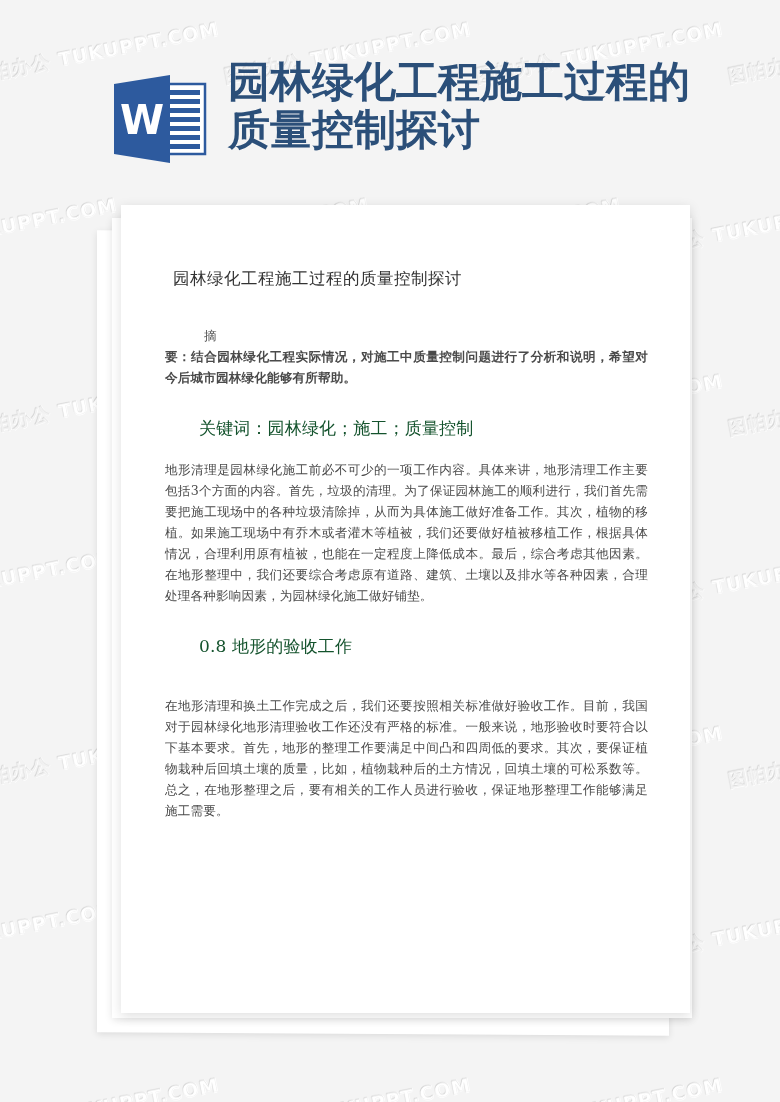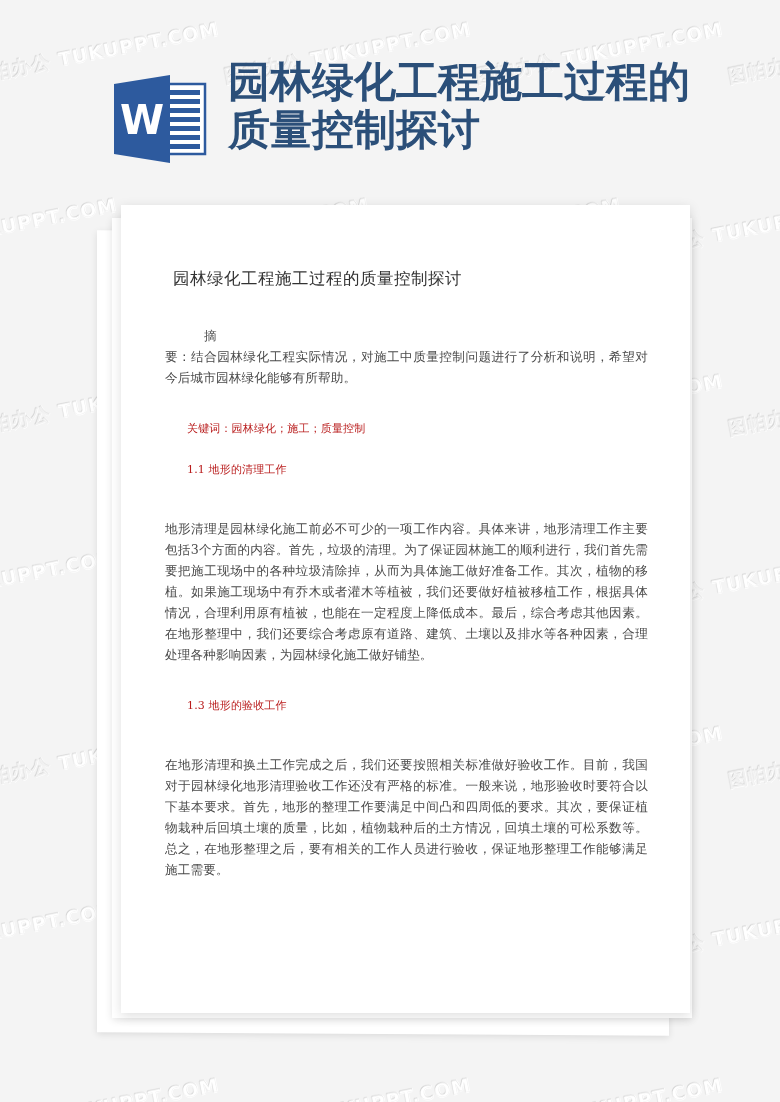--- a/index.html
+++ b/index.html
@@ -120,23 +120,23 @@
   }
   .para {
     font-size: 12.6px;
     line-height: 21px;
     color: #4a4a4a;
     margin: 0 0 20px 0;
     text-align: justify;
     letter-spacing: 0.15px;
   }
   .heading {
-    font-size: 11px;
+    font-size: 17px;
     line-height: 21px;
-    color: #b91c1c;
+    color: #14532d;
     margin: 0 0 20px 0;
     text-indent: 2em;
     letter-spacing: 0.15px;
   }
   .abstract-lead {
     text-indent: 3.1em;
   }
   .gap-lg { margin-bottom: 30px; }
   .gap-xl { margin-bottom: 38px; }
 </style>
@@ -200,22 +200,21 @@
 
 <div class="sheet" id="sheet-back-2"></div>
 <div class="sheet" id="sheet-back-1"></div>
 
 <div class="sheet" id="sheet-main">
   <div id="page-content">
     <div class="doc-title-inner">园林绿化工程施工过程的质量控制探讨</div>
     <div id="blocks">
         <div class="para abstract-lead gap-lg" style="text-indent: 0px;">
           <div style="text-indent: 3.1em;">摘</div>
-          <div style="text-indent: 0px;">要：结合园林绿化工程实际情况，对施工中质量控制问题进行了分析和说明，希望对今后城市园林绿化能够有所帮助。</div>
+          <div style="text-indent: 0px; font-weight: bold;">要：结合园林绿化工程实际情况，对施工中质量控制问题进行了分析和说明，希望对今后城市园林绿化能够有所帮助。</div>
         </div>
         <div class="heading">关键词：园林绿化；施工；质量控制</div>
-        <div class="heading gap-xl">1.1 地形的清理工作</div>
         <div class="para gap-lg">地形清理是园林绿化施工前必不可少的一项工作内容。具体来讲，地形清理工作主要包括3个方面的内容。首先，垃圾的清理。为了保证园林施工的顺利进行，我们首先需要把施工现场中的各种垃圾清除掉，从而为具体施工做好准备工作。其次，植物的移植。如果施工现场中有乔木或者灌木等植被，我们还要做好植被移植工作，根据具体情况，合理利用原有植被，也能在一定程度上降低成本。最后，综合考虑其他因素。在地形整理中，我们还要综合考虑原有道路、建筑、土壤以及排水等各种因素，合理处理各种影响因素，为园林绿化施工做好铺垫。</div>
-        <div class="heading gap-xl">1.3 地形的验收工作</div>
+        <div class="heading gap-xl">0.8 地形的验收工作</div>
         <div class="para gap-lg">在地形清理和换土工作完成之后，我们还要按照相关标准做好验收工作。目前，我国对于园林绿化地形清理验收工作还没有严格的标准。一般来说，地形验收时要符合以下基本要求。首先，地形的整理工作要满足中间凸和四周低的要求。其次，要保证植物栽种后回填土壤的质量，比如，植物栽种后的土方情况，回填土壤的可松系数等。总之，在地形整理之后，要有相关的工作人员进行验收，保证地形整理工作能够满足施工需要。</div>
       </div>
   </div>
 </div>
 
 </body></html>

